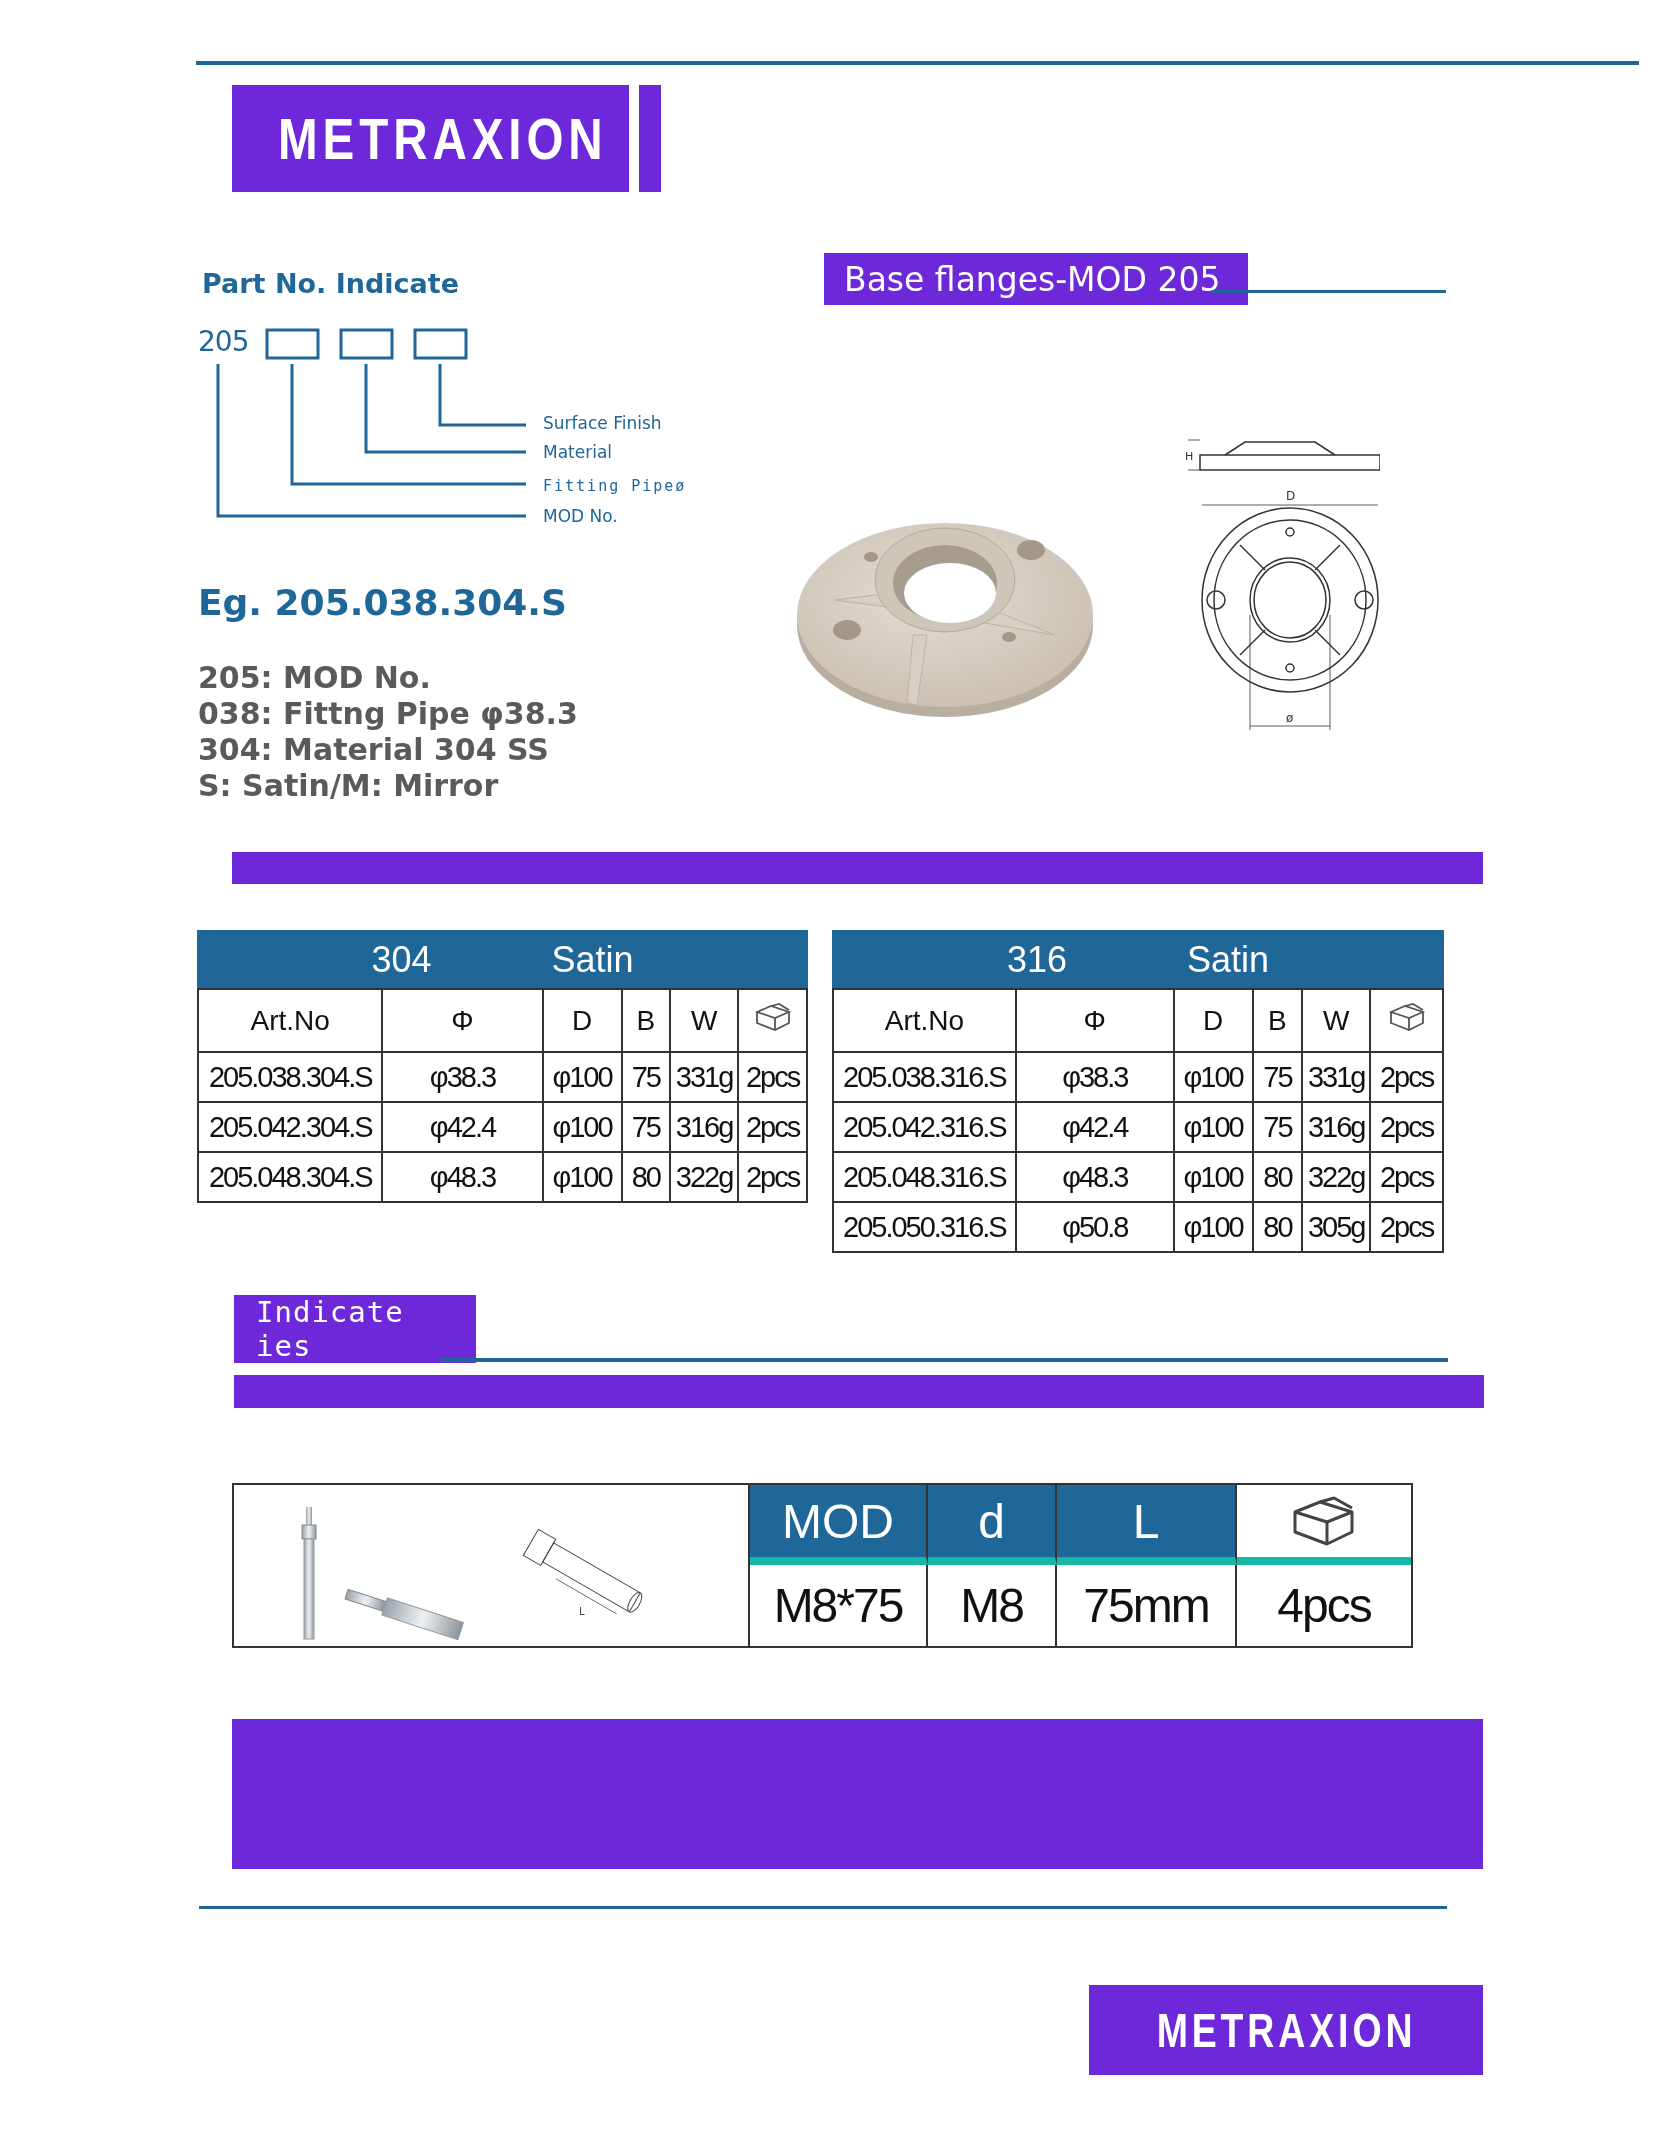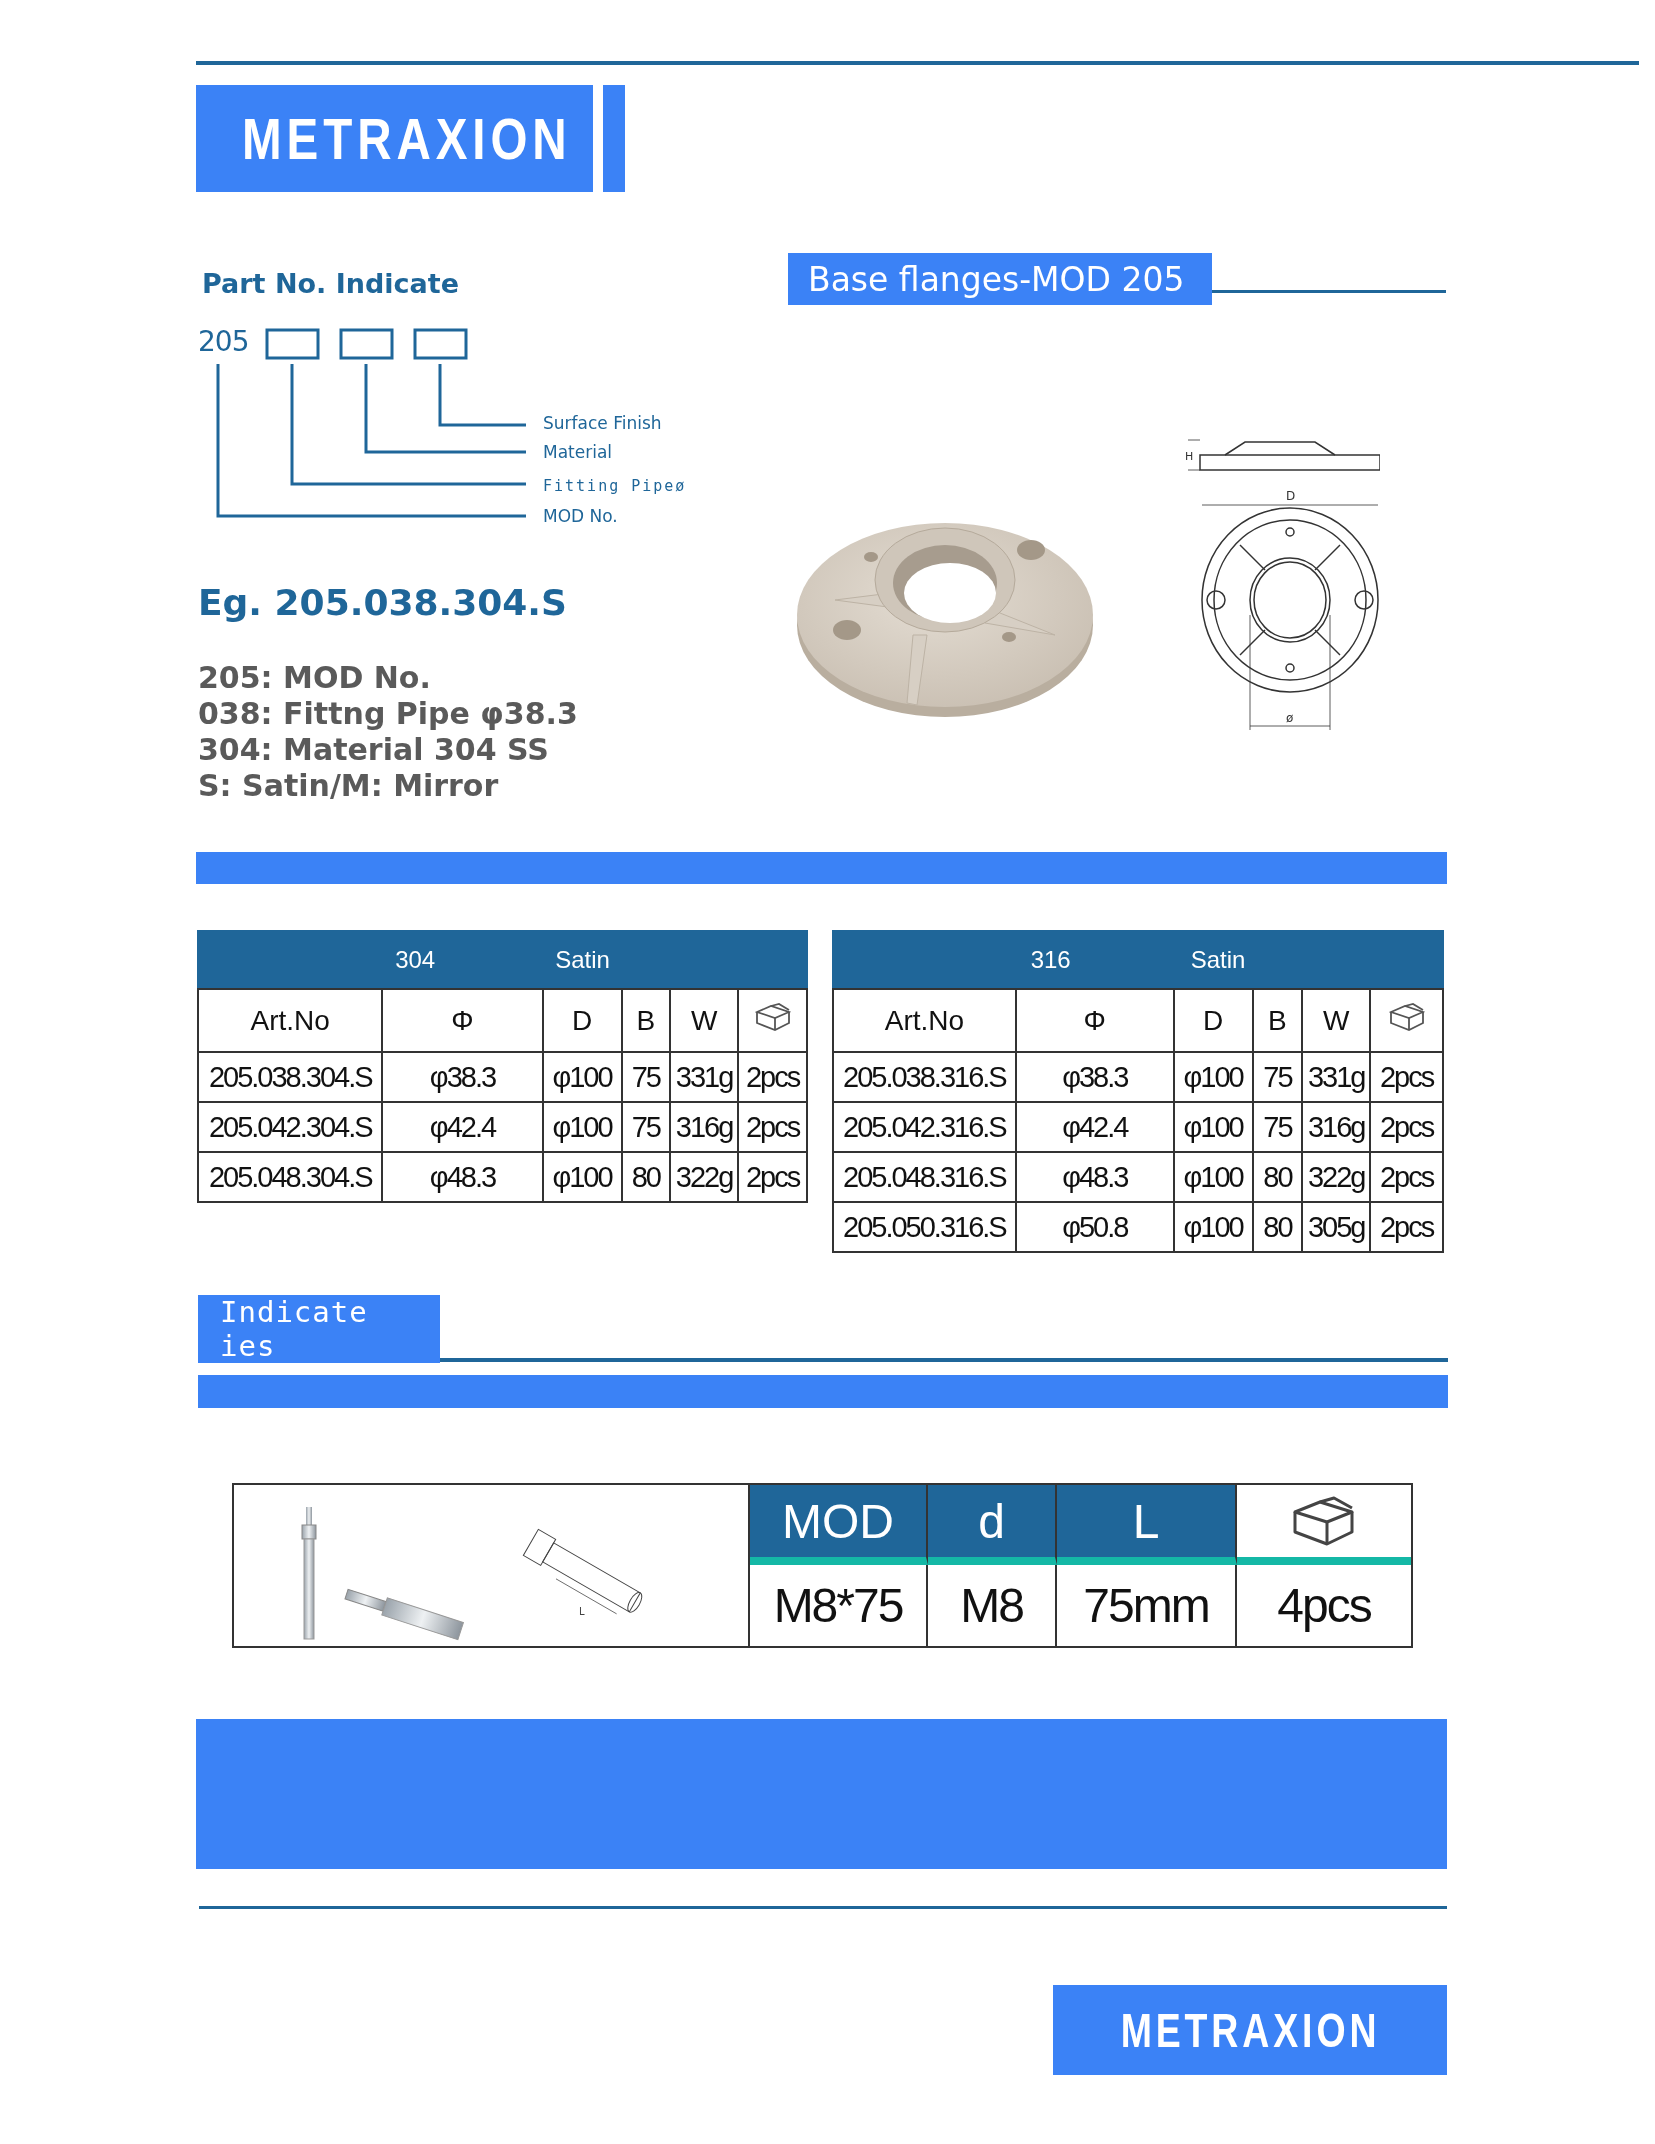--- a/index.html
+++ b/index.html
@@ -1,19 +1,19 @@
 <!DOCTYPE html>
 <html><head>
 <meta charset="utf-8">
 <style>
   * { box-sizing: border-box; margin: 0; padding: 0; }
   html, body { width: 1655px; height: 2144px; background: #ffffff; overflow: hidden; }
   body { position: relative; font-family: "DejaVu Sans", sans-serif; color: #222; }
   .abs { position: absolute; }
-  .blue { background: #3b82f6; }
+  .blue { background: #6d28d9; margin-left: 36px; }
   .line { background: #1f6699; }
 
   
   .top-rule { left: 196px; top: 61px; width: 1443px; height: 4px; }
   .brand-box { left: 196px; top: 85px; width: 397px; height: 107px; display: flex; align-items: center; padding-left: 46px; }
   .brand-text { color: #fff; font-family: "Liberation Sans", sans-serif; font-weight: 700; font-size: 58px; letter-spacing: 6px; transform: scaleX(0.82); transform-origin: left center; }
   .brand-bar { left: 603px; top: 85px; width: 22px; height: 107px; }
 
   
   .pn-title { left: 202px; top: 268px; font-family: "DejaVu Sans", sans-serif; font-weight: 700; font-size: 27px; color: #1f6699; }
@@ -31,21 +31,21 @@
   .prod-title-line { left: 1212px; top: 290px; width: 234px; height: 3px; }
 
   .flange-photo { left: 795px; top: 505px; width: 300px; height: 220px; }
   .flange-drawing { left: 1160px; top: 430px; width: 220px; height: 310px; }
 
   .section-bar1 { left: 196px; top: 852px; width: 1251px; height: 32px; }
 
   
   table.spec { position: absolute; border-collapse: collapse; font-family: "Liberation Sans", sans-serif; }
   table.spec td, table.spec th { border: 2px solid #333; text-align: center; color: #111; }
-  table.spec .head-row th { background: #1f6699; color: #fff; font-weight: 400; font-size: 24px; height: 58px; border-color: #1f6699; border-bottom: 2px solid #333; }
+  table.spec .head-row th { background: #1f6699; color: #fff; font-weight: 400; font-size: 36px; height: 58px; border-color: #1f6699; border-bottom: 2px solid #333; }
   table.spec .col-row th { font-weight: 400; font-size: 28px; height: 63px; background: #fff; }
   table.spec td { font-size: 29px; height: 50px; letter-spacing: -2px; }
   .t304 { left: 197px; top: 930px; width: 611px; }
   .t316 { left: 832px; top: 930px; width: 612px; }
   .head-space { display: inline-block; width: 120px; }
 
   
   .acc-box { left: 198px; top: 1295px; width: 242px; height: 68px; display: flex; align-items: center; padding-left: 22px; }
   .acc-text { color: #fff; font-family: "DejaVu Sans Mono", monospace; font-size: 29px; letter-spacing: 1px; }
   .acc-line { left: 440px; top: 1358px; width: 1008px; height: 4px; }

